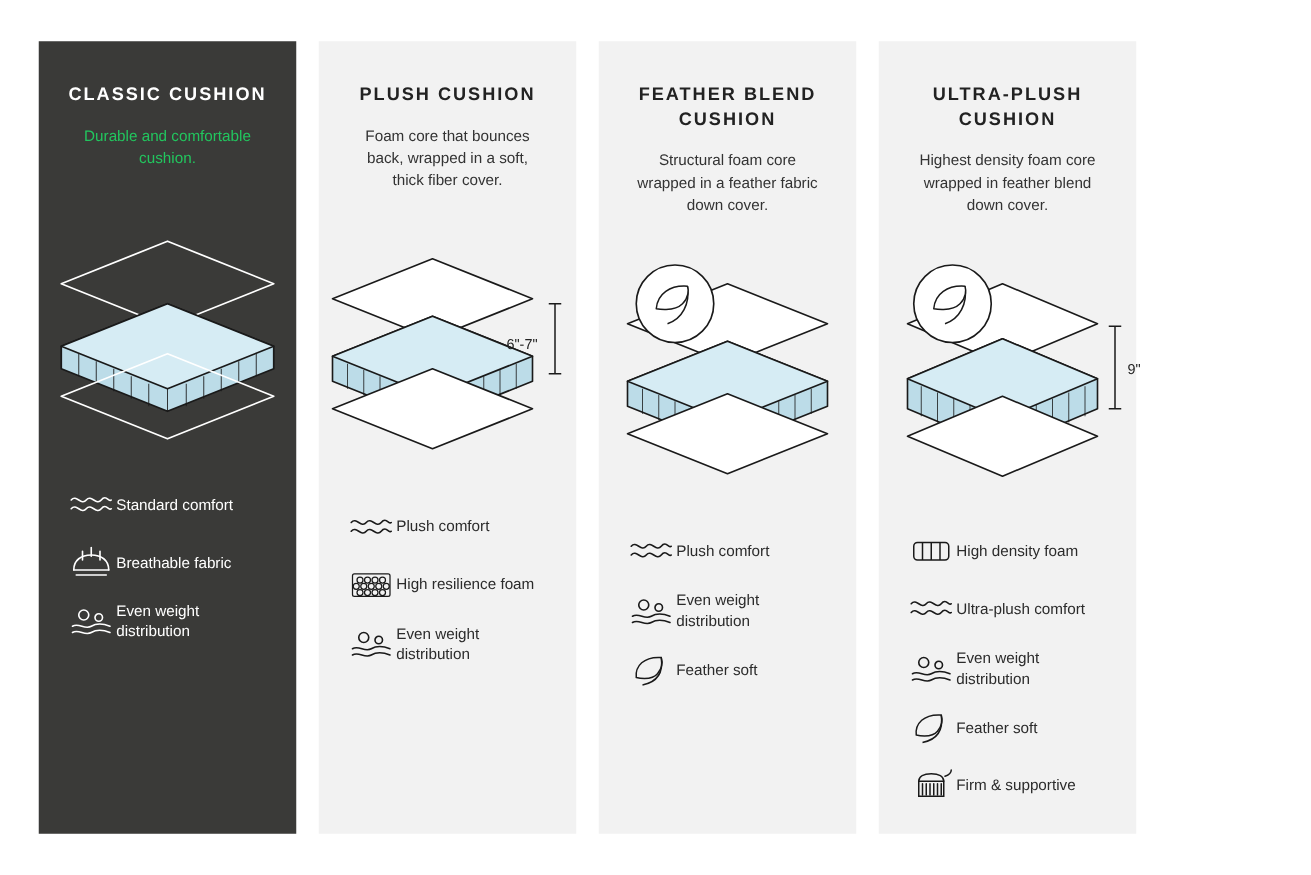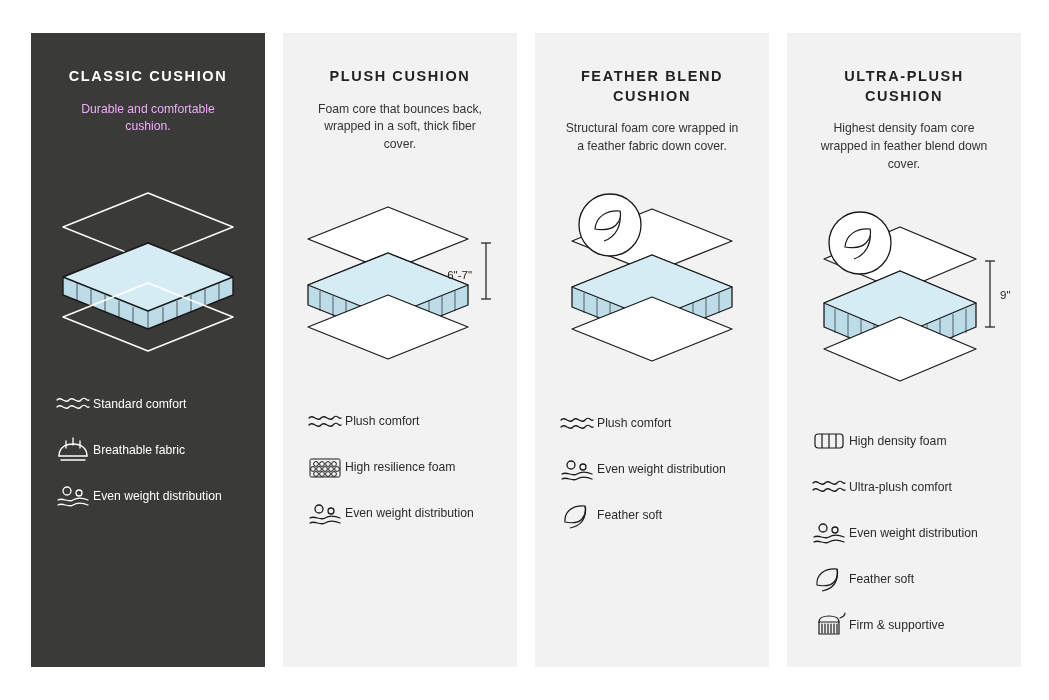--- a/index.html
+++ b/index.html
@@ -20,21 +20,21 @@
     background: #ffffff;
   }
   .cards {
     display: flex;
     gap: 18px;
     padding: 33px 31px;
     box-sizing: border-box;
     height: 100%;
   }
   .card {
-    width: 234px;
+    width: 206px;
     background: #f2f2f2;
     box-sizing: border-box;
     padding: 34px 22px 20px 22px;
     display: flex;
     flex-direction: column;
     position: relative;
   }
   .card.dark {
     background: #3a3a38;
   }
@@ -50,21 +50,21 @@
   }
   .card.dark .card-title { color: #ffffff; }
   .card-desc {
     font-size: 12.2px;
     line-height: 1.45;
     text-align: center;
     color: #333333;
     margin: 0;
     padding: 0 4px;
   }
-  .card.dark .card-desc { color: #f0abfc; }
+  .card.dark .card-desc { color: #22c55e; }
 
   .illus {
     position: relative;
     height: 235px;
     margin-top: 12px;
     display: flex;
     align-items: center;
     justify-content: center;
   }
   .illus svg { display: block; overflow: visible; }

